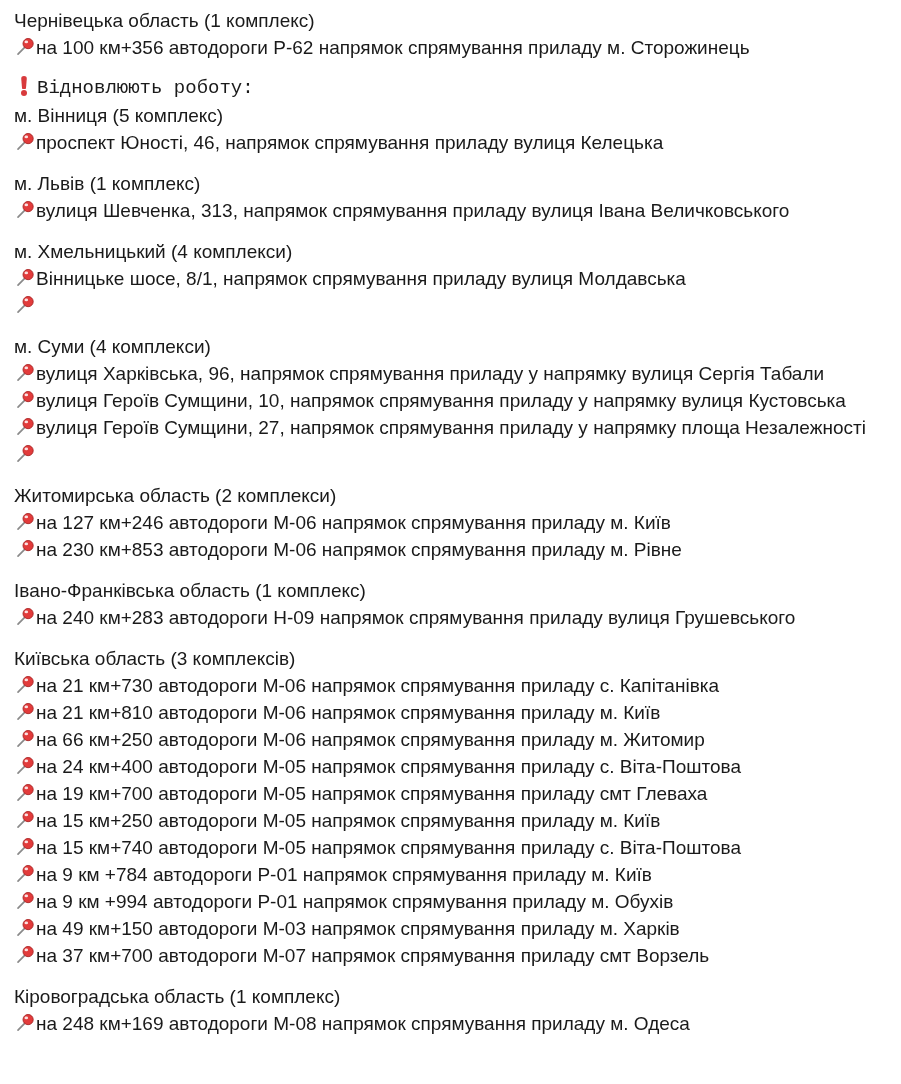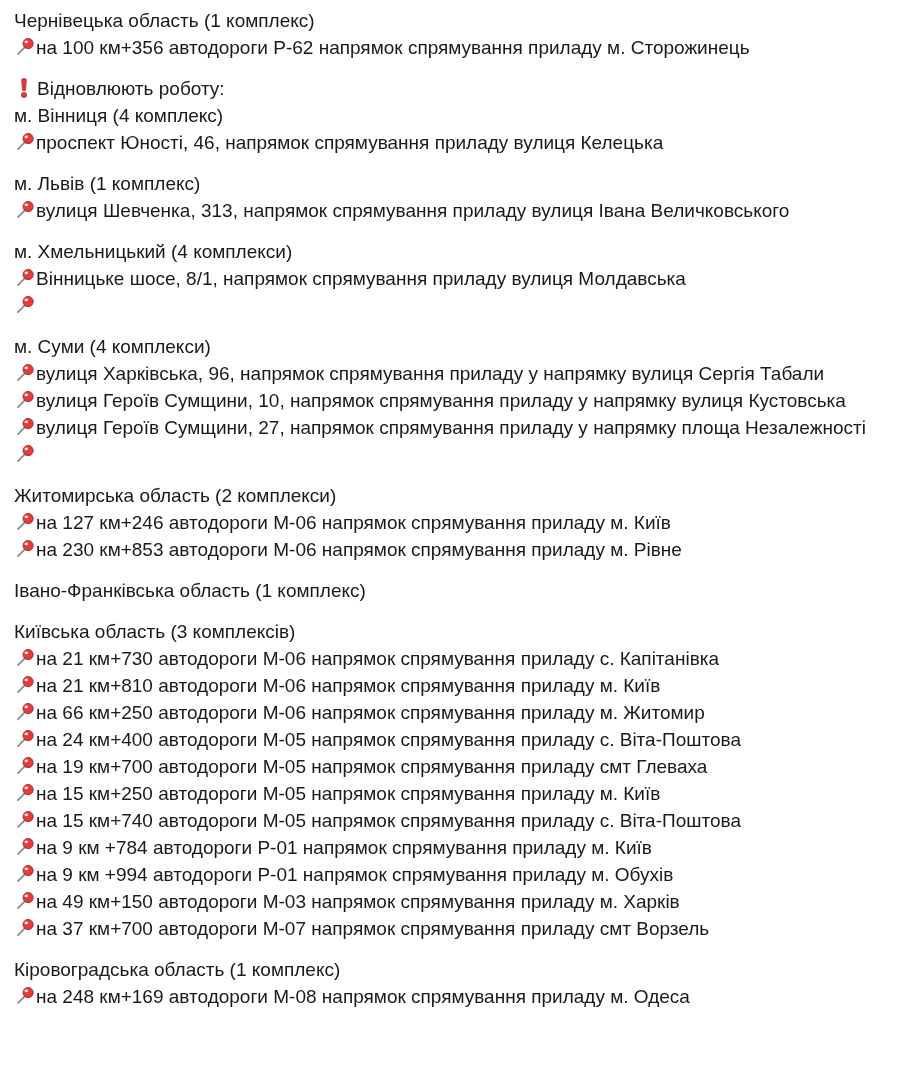--- a/index.html
+++ b/index.html
@@ -8,21 +8,21 @@
     box-sizing:border-box;
     width:901px;
     padding:7px 24px 0 14px;
     font-family:"Liberation Sans","DejaVu Sans",sans-serif;
     font-size:19px;
     line-height:27px;
     color:#1a1a1a;
   }
   .block{margin:0 0 14px 0;}
   .line{min-height:27px;}
-  .line.alert{padding-left:6px;}
+  .line.alert{padding-left:6px;font-family:Liberation Mono, monospace;}
   
   .pin-ico{display:inline-block;width:22px;height:20px;vertical-align:-3px;}
   
   .excl-ico{display:inline-block;position:relative;width:8px;height:20px;margin-right:9px;vertical-align:-3px;}
   .excl-bar{position:absolute;top:0;left:1px;width:6px;height:13px;border-radius:3px 3px 2px 2px;
             clip-path:polygon(0 0,100% 0,82% 100%,18% 100%);}
   .excl-dot{position:absolute;bottom:0;left:1px;width:6px;height:6px;border-radius:50%;}
 </style>
 </head>
 <body>
@@ -32,21 +32,21 @@
       <div class="block">
         <div class="line heading"><span>Чернівецька область (1 комплекс)</span></div>
         <div class="line pin"><svg class="pin-ico" viewBox="0 0 20 20" xmlns="http://www.w3.org/2000/svg">
             <path d="M3 17.2 L11.4 8.6" stroke="#8a8a8a" stroke-width="1.7" stroke-linecap="round" fill="none"></path>
             <circle cx="13.1" cy="6.6" r="5.1" fill="#e23b3b" stroke="#a82222" stroke-width="0.9"></circle>
             <ellipse cx="11.3" cy="4.9" rx="1.8" ry="1.4" fill="#ffffff" opacity="0.85"></ellipse>
           </svg><span>на 100 км+356 автодороги Р-62 напрямок спрямування приладу м. Сторожинець</span></div>
       </div>
       <div class="block">
         <div class="line alert"><span class="excl-ico"><span class="excl-bar" style="background:#d83a3c"></span><span class="excl-dot" style="background:#d83a3c"></span></span><span>Відновлюють роботу:</span></div>
-        <div class="line heading"><span>м. Вінниця (4 комплекс)</span></div>
+        <div class="line heading"><span>м. Вінниця (5 комплекс)</span></div>
         <div class="line pin"><svg class="pin-ico" viewBox="0 0 20 20" xmlns="http://www.w3.org/2000/svg">
             <path d="M3 17.2 L11.4 8.6" stroke="#8a8a8a" stroke-width="1.7" stroke-linecap="round" fill="none"></path>
             <circle cx="13.1" cy="6.6" r="5.1" fill="#e23b3b" stroke="#a82222" stroke-width="0.9"></circle>
             <ellipse cx="11.3" cy="4.9" rx="1.8" ry="1.4" fill="#ffffff" opacity="0.85"></ellipse>
           </svg><span>проспект Юності, 46, напрямок спрямування приладу вулиця Келецька</span></div>
       </div>
       <div class="block">
         <div class="line heading"><span>м. Львів (1 комплекс)</span></div>
         <div class="line pin"><svg class="pin-ico" viewBox="0 0 20 20" xmlns="http://www.w3.org/2000/svg">
             <path d="M3 17.2 L11.4 8.6" stroke="#8a8a8a" stroke-width="1.7" stroke-linecap="round" fill="none"></path>
@@ -98,20 +98,25 @@
             <ellipse cx="11.3" cy="4.9" rx="1.8" ry="1.4" fill="#ffffff" opacity="0.85"></ellipse>
           </svg><span>на 127 км+246 автодороги М-06 напрямок спрямування приладу м. Київ</span></div>
         <div class="line pin"><svg class="pin-ico" viewBox="0 0 20 20" xmlns="http://www.w3.org/2000/svg">
             <path d="M3 17.2 L11.4 8.6" stroke="#8a8a8a" stroke-width="1.7" stroke-linecap="round" fill="none"></path>
             <circle cx="13.1" cy="6.6" r="5.1" fill="#e23b3b" stroke="#a82222" stroke-width="0.9"></circle>
             <ellipse cx="11.3" cy="4.9" rx="1.8" ry="1.4" fill="#ffffff" opacity="0.85"></ellipse>
           </svg><span>на 230 км+853 автодороги М-06 напрямок спрямування приладу м. Рівне</span></div>
       </div>
       <div class="block">
         <div class="line heading"><span>Івано-Франківська область (1 комплекс)</span></div>
+        <div class="line pin"><svg class="pin-ico" viewBox="0 0 20 20" xmlns="http://www.w3.org/2000/svg">
+            <path d="M3 17.2 L11.4 8.6" stroke="#8a8a8a" stroke-width="1.7" stroke-linecap="round" fill="none"></path>
+            <circle cx="13.1" cy="6.6" r="5.1" fill="#e23b3b" stroke="#a82222" stroke-width="0.9"></circle>
+            <ellipse cx="11.3" cy="4.9" rx="1.8" ry="1.4" fill="#ffffff" opacity="0.85"></ellipse>
+          </svg><span>на 240 км+283 автодороги Н-09 напрямок спрямування приладу вулиця Грушевського</span></div>
       </div>
       <div class="block">
         <div class="line heading"><span>Київська область (3 комплексів)</span></div>
         <div class="line pin"><svg class="pin-ico" viewBox="0 0 20 20" xmlns="http://www.w3.org/2000/svg">
             <path d="M3 17.2 L11.4 8.6" stroke="#8a8a8a" stroke-width="1.7" stroke-linecap="round" fill="none"></path>
             <circle cx="13.1" cy="6.6" r="5.1" fill="#e23b3b" stroke="#a82222" stroke-width="0.9"></circle>
             <ellipse cx="11.3" cy="4.9" rx="1.8" ry="1.4" fill="#ffffff" opacity="0.85"></ellipse>
           </svg><span>на 21 км+730 автодороги М-06 напрямок спрямування приладу с. Капітанівка</span></div>
         <div class="line pin"><svg class="pin-ico" viewBox="0 0 20 20" xmlns="http://www.w3.org/2000/svg">
             <path d="M3 17.2 L11.4 8.6" stroke="#8a8a8a" stroke-width="1.7" stroke-linecap="round" fill="none"></path>

